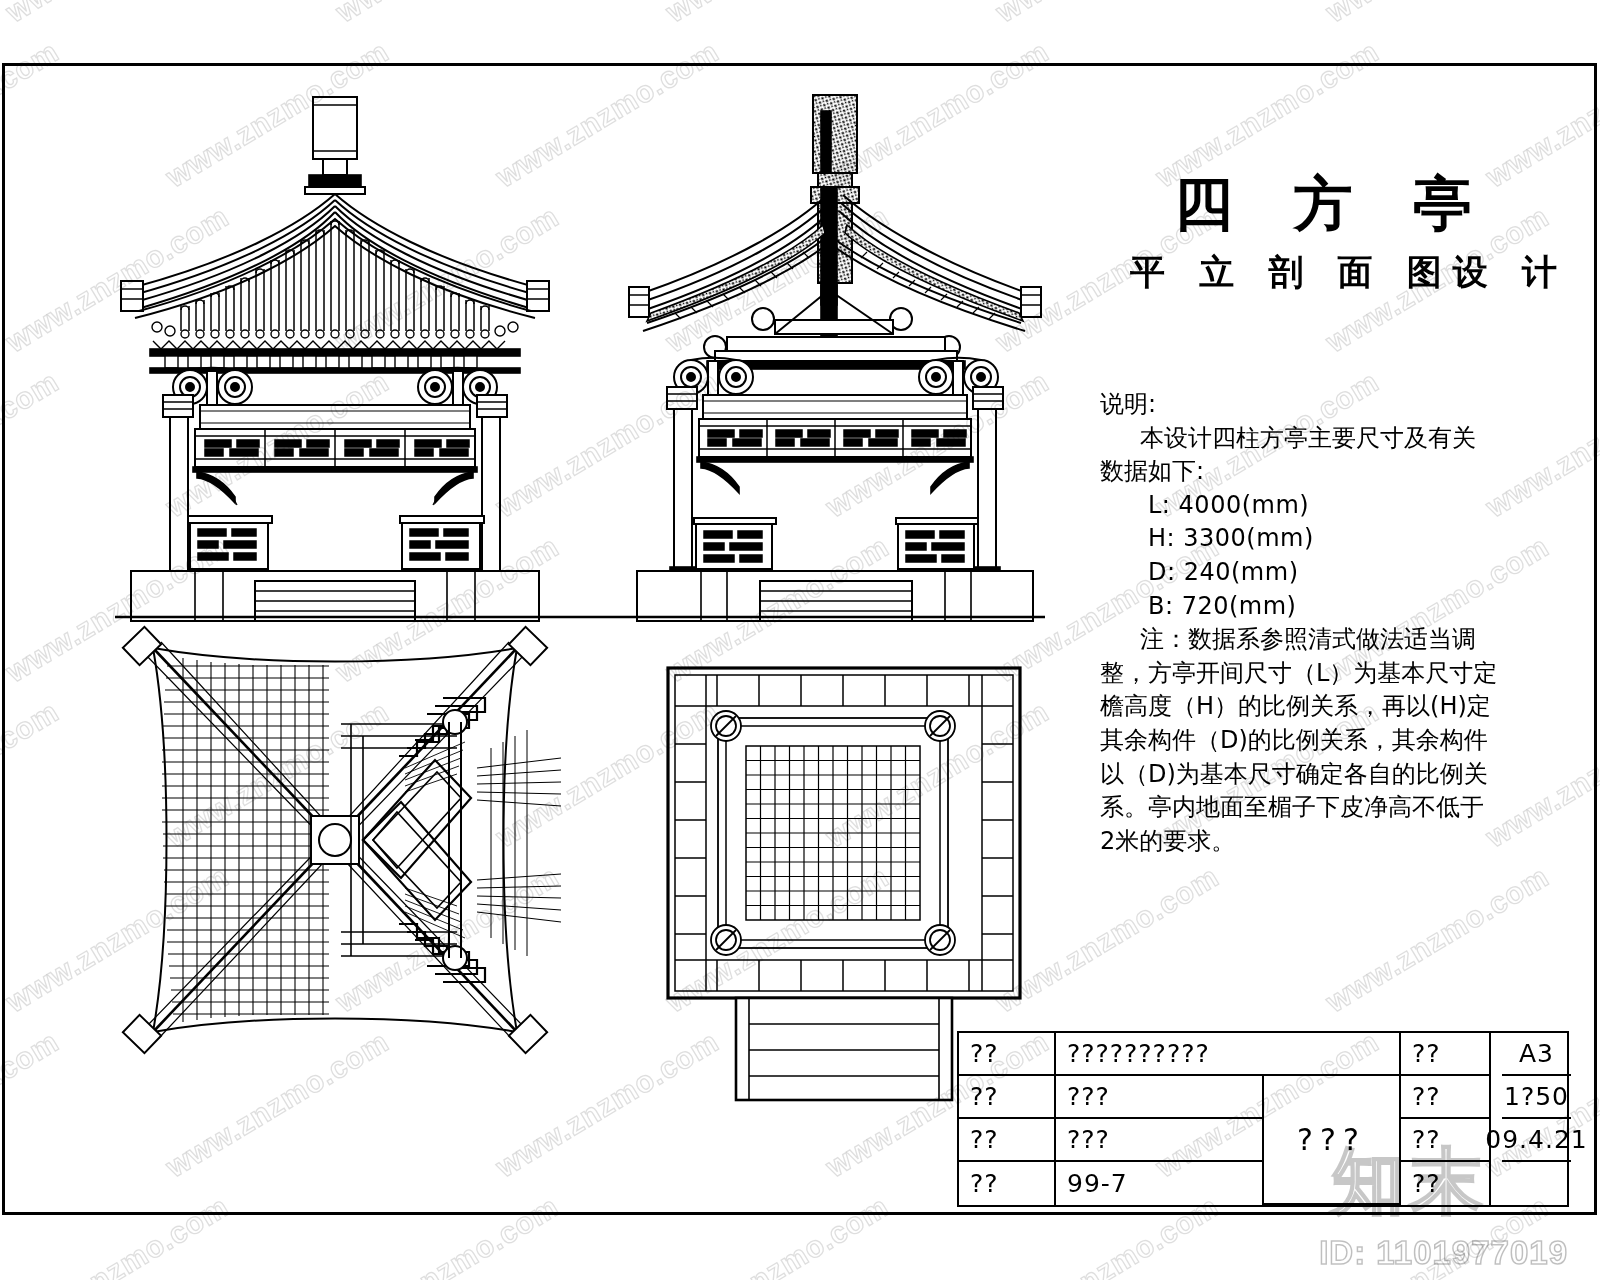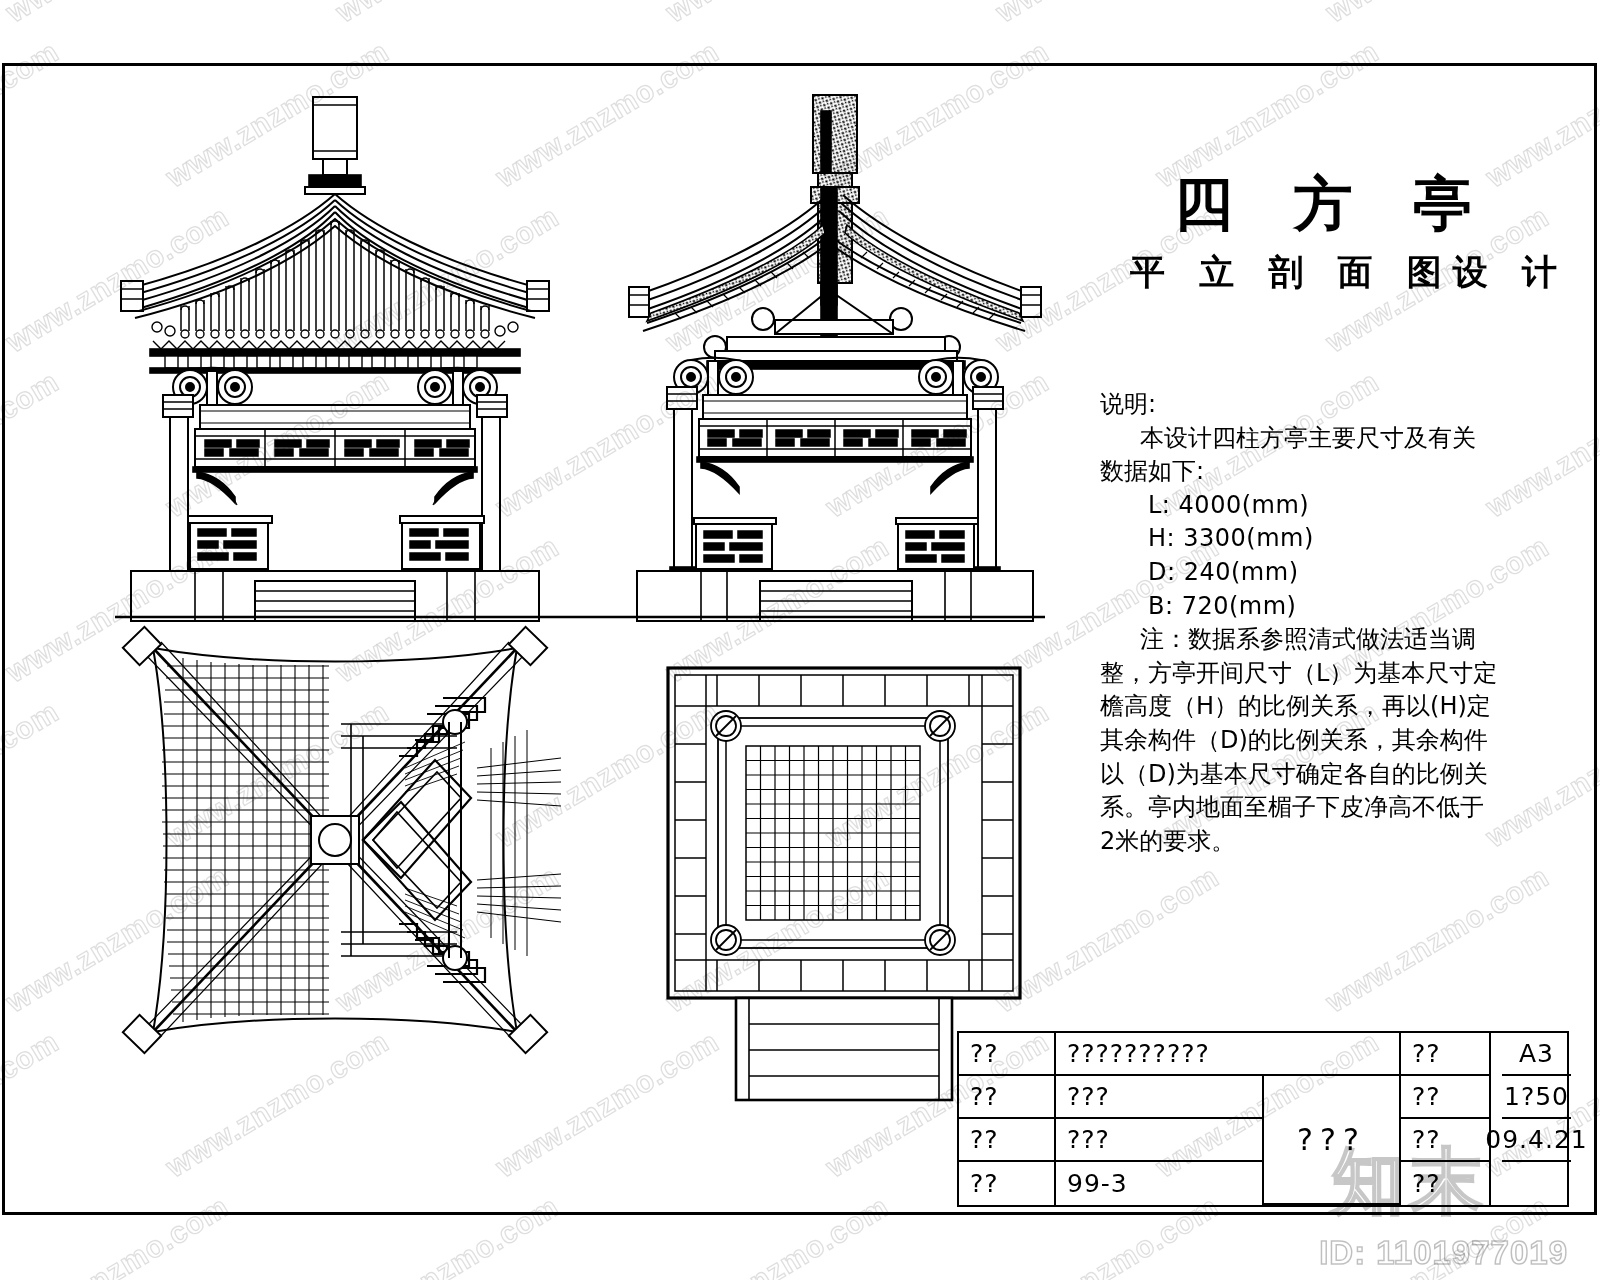--- a/index.html
+++ b/index.html
@@ -787,21 +787,21 @@
     <div class="c mid">???</div>
     <div class="c">??</div>
     <div class="c last-col ctr">1?50</div>
 
     <div class="c">??</div>
     <div class="c">???</div>
     <div class="c">??</div>
     <div class="c last-col ctr">09.4.21</div>
 
     <div class="c last-row">??</div>
-    <div class="c last-row">99-3</div>
+    <div class="c last-row">99-7</div>
     <div class="c last-row">??</div>
     <div class="c last-row last-col ctr"></div>
   </div>
 
   <div id="logo-wm">知末</div>
   <div id="idwm">ID: 1101977019</div>
 
 </div>
 
 </body></html>

